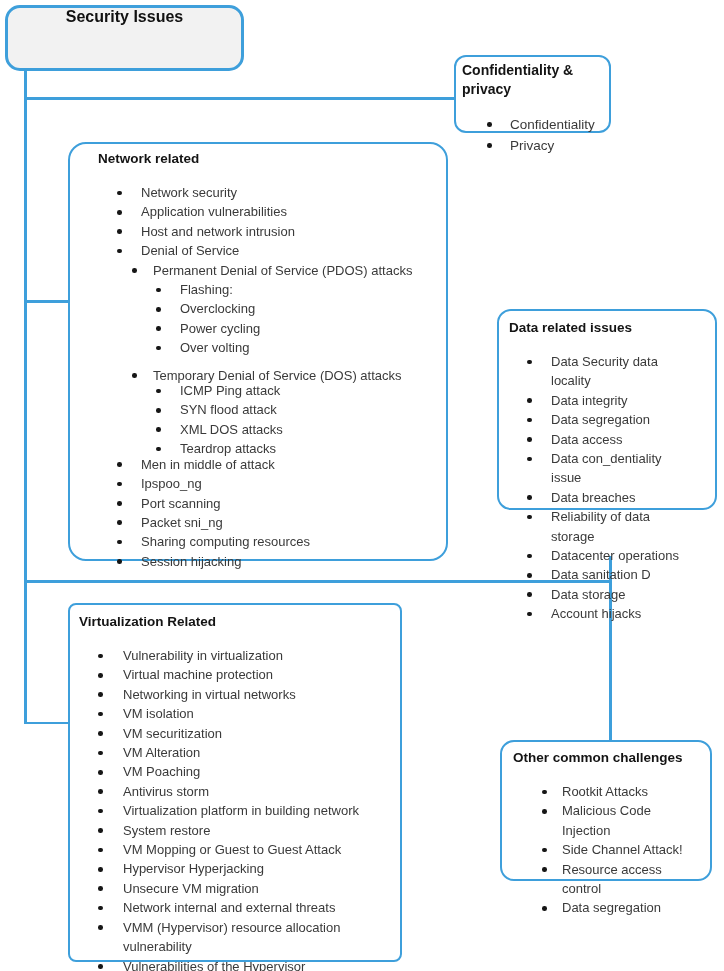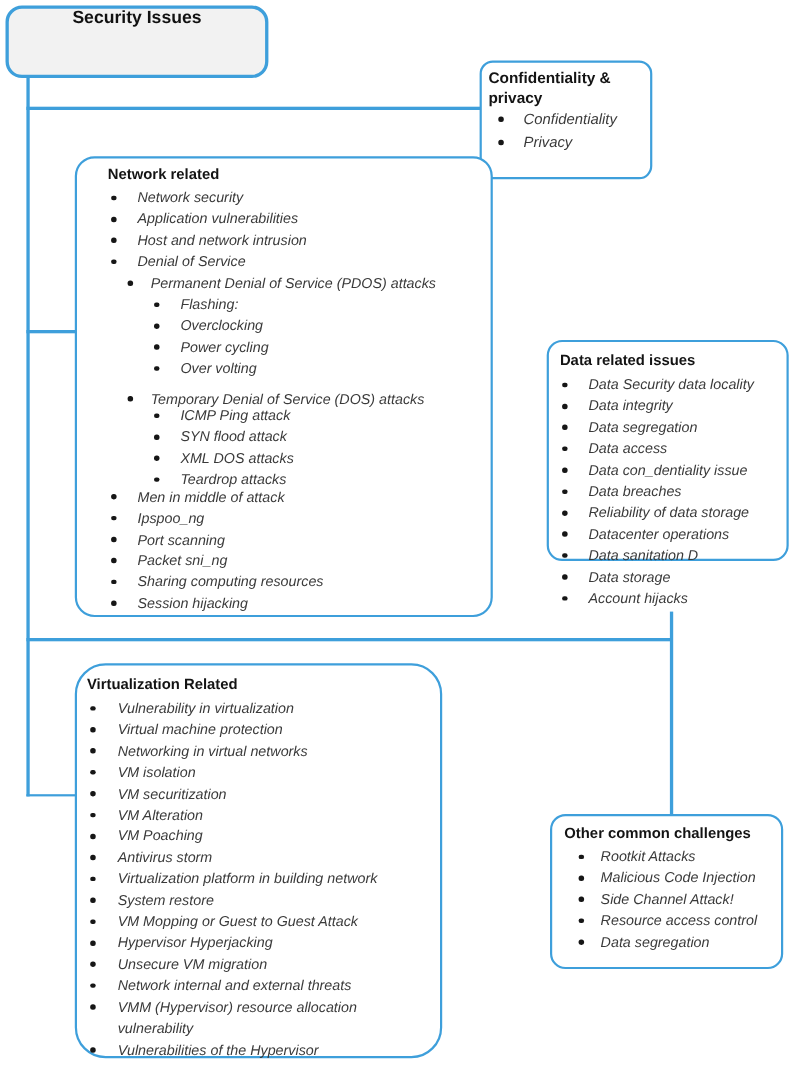--- a/index.html
+++ b/index.html
@@ -13,33 +13,33 @@
   #conn-trunk{left:24px;top:70px;height:654px;}
   #conn-branch-confidentiality{left:24px;top:97px;width:432px;}
   #conn-branch-network{left:24px;top:300px;width:46px;}
   #conn-branch-right{left:24px;top:580px;width:587px;}
   #conn-branch-virtualization{left:24px;top:721.5px;width:46px;}
   #conn-right-vertical{left:609px;top:556px;height:186px;}
 
   
   .node{position:absolute;background:#ffffff;border:2.5px solid #3e9fdb;z-index:2;box-sizing:border-box;}
   .box-title{font-weight:bold;color:#141414;font-size:13.5px;line-height:17px;}
-  .items{margin:0;padding:0;font-style:italic;}
+  .items{margin:16px;padding:0;}
   .li{position:relative;color:#3a3a3a;font-size:13px;line-height:19.4px;}
   .li .bullet{position:absolute;top:7.5px;width:4.6px;height:4.6px;border-radius:50%;background:#161616;}
   .li.gap{margin-top:8px;}
   .li.tight{margin-top:-4px;}
 
   
   #box-root{left:5px;top:5px;width:239px;height:66px;border-radius:15px;background:#f2f2f2;
             border-width:3px;display:flex;align-items:flex-start;justify-content:center;}
   #box-root .root-label{font-weight:bold;font-size:16px;color:#111111;}
 
   
-  #box-confidentiality{left:436px;top:55px;width:157px;height:108px;border-radius:12px;padding:4px 4px 0 6px;}
+  #box-confidentiality{left:454px;top:55px;width:157px;height:78px;border-radius:12px;padding:4px 4px 0 6px;}
   #box-confidentiality .box-title{font-size:14px;line-height:18.5px;}
   #box-confidentiality .li{font-size:13.5px;line-height:21px;}
   #box-confidentiality .li .bullet{left:9px;top:8px;}
   #box-confidentiality .li{padding-left:32px;}
 
   
   #box-network{left:68px;top:142px;width:380px;height:419px;border-radius:18px;padding:6px 6px 0 0;}
   #box-network .box-title{padding-left:28px;margin-bottom:3px;}
   #box-network .lvl1{padding-left:55px;}
   #box-network .lvl1 .bullet{left:31px;}
@@ -48,21 +48,21 @@
   #box-network .lvl3{padding-left:94px;}
   #box-network .lvl3 .bullet{left:70px;}
 
   
   #box-data{left:497px;top:309px;width:220px;height:201px;border-radius:14px;padding:8px 4px 0 0;}
   #box-data .box-title{padding-left:10px;margin-bottom:4px;}
   #box-data .lvl1{padding-left:36px;}
   #box-data .lvl1 .bullet{left:12px;}
 
   
-  #box-virtualization{left:68px;top:603px;width:334px;height:359px;border-radius:28px;padding:8px 6px 0 0;}
+  #box-virtualization{left:68px;top:603px;width:334px;height:359px;border-radius:8px;padding:8px 6px 0 0;}
   #box-virtualization .box-title{padding-left:9px;margin-bottom:4px;}
   #box-virtualization .lvl1{padding-left:37px;}
   #box-virtualization .lvl1 .bullet{left:12px;}
 
   
   #box-other{left:500px;top:740px;width:212px;height:141px;border-radius:14px;padding:7px 4px 0 0;}
   #box-other .box-title{padding-left:11px;margin-bottom:3px;}
   #box-other .lvl1{padding-left:44px;}
   #box-other .lvl1 .bullet{left:24px;}
 </style>

